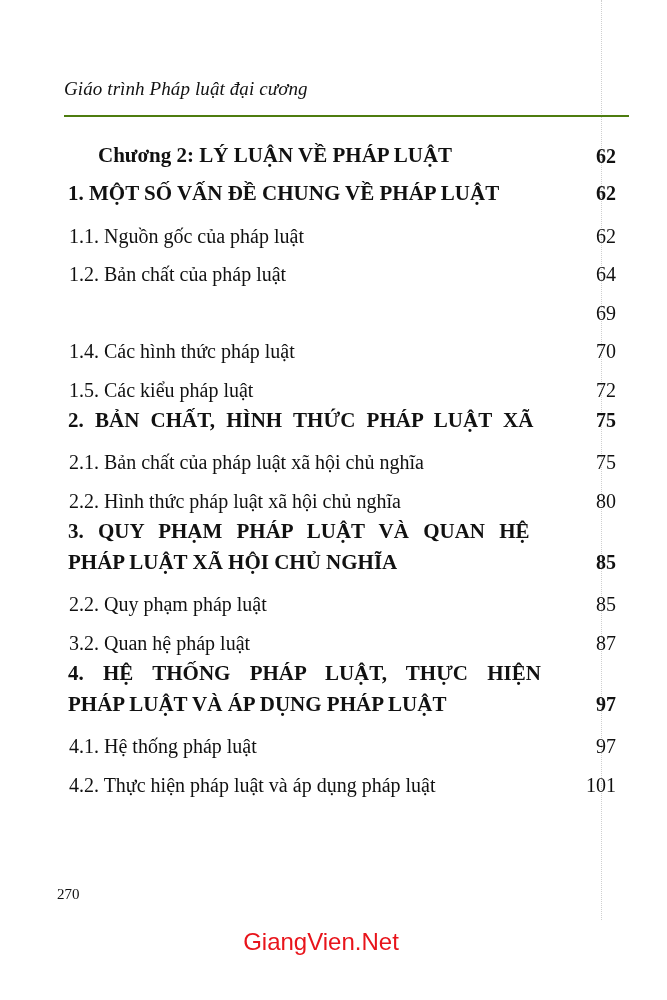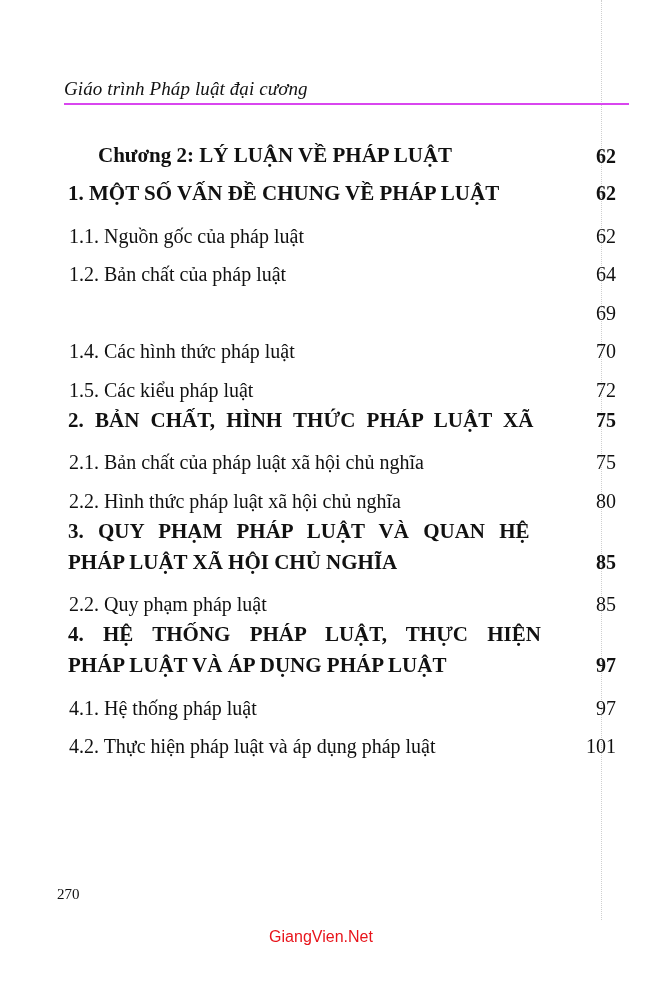--- a/index.html
+++ b/index.html
@@ -2,42 +2,42 @@
 <html><head>
 <meta charset="utf-8">
 <style>
   html, body { margin: 0; padding: 0; }
   body {
     width: 667px; height: 1000px; background: #ffffff; position: relative; overflow: hidden;
     font-family: "Liberation Serif", "DejaVu Serif", serif; color: #111;
   }
   .header {
     position: absolute; left: 64px; top: 78px; width: 565px;
-    border-bottom: 2px solid #d946ef; padding-bottom: 3px;
+    border-bottom: 2px solid #4d7c0f; padding-bottom: 15px;
   }
   .header-title { font-style: italic; font-size: 19px; letter-spacing: 0.1px; }
   .scan-edge {
     position: absolute; left: 601px; top: 0; width: 0; height: 920px;
     border-left: 1px dotted #cfcfcf;
   }
   .toc { position: absolute; left: 68px; top: 128px; width: 548px; }
   .row { position: relative; display: flex; align-items: flex-end; }
   .row .text { flex: 1; padding-right: 70px; }
   .row .page { position: absolute; right: 0; bottom: 0; font-size: 20px; }
   .chapter { height: 40px; font-weight: bold; font-size: 21px; margin-left: 30px; }
   .chapter .text { font-weight: bold; }
   .section { font-weight: bold; font-size: 21px; line-height: 31px; margin-top: 3px; }
   .section.single { height: 38px; }
   .section .text { text-align: justify; text-align-last: left; }
   .sub { height: 38.5px; font-size: 20px; font-weight: normal; }
   .sub .text { padding-left: 1px; }
   .page-number { position: absolute; left: 57px; top: 886px; font-size: 15px; }
   .watermark {
     position: absolute; left: 0; width: 642px; top: 928px; text-align: center;
-    font-family: "Liberation Sans", "DejaVu Sans", sans-serif; font-size: 16px; color: #e8141b;
+    font-family: "Liberation Sans", "DejaVu Sans", sans-serif; font-size: 24px; color: #e8141b;
   }
 </style>
 </head>
 <body>
 
 <div class="scan-edge"></div>
 
 <div class="header">
   <span class="header-title">Giáo trình Pháp luật đại cương</span>
 </div>
@@ -91,20 +91,24 @@
     <span class="text">
       <span style="display:block; word-spacing:9px;">3. QUY PHẠM PHÁP LUẬT VÀ QUAN HỆ</span>
       <span style="display:block;">PHÁP LUẬT XÃ HỘI CHỦ NGHĨA</span>
     </span>
     <span class="page">85</span>
   </div>
   <div class="row sub">
     <span class="text">2.2. Quy phạm pháp luật</span>
     <span class="page">85</span>
   </div>
+  <div class="row sub">
+    <span class="text">3.2. Quan hệ pháp luật</span>
+    <span class="page">87</span>
+  </div>
 
   <div class="row section">
     <span class="text">
       <span style="display:block; word-spacing:14px;">4. HỆ THỐNG PHÁP LUẬT, THỰC HIỆN</span>
       <span style="display:block;">PHÁP LUẬT VÀ ÁP DỤNG PHÁP LUẬT</span>
     </span>
     <span class="page">97</span>
   </div>
   <div class="row sub">
     <span class="text">4.1. Hệ thống pháp luật</span>

